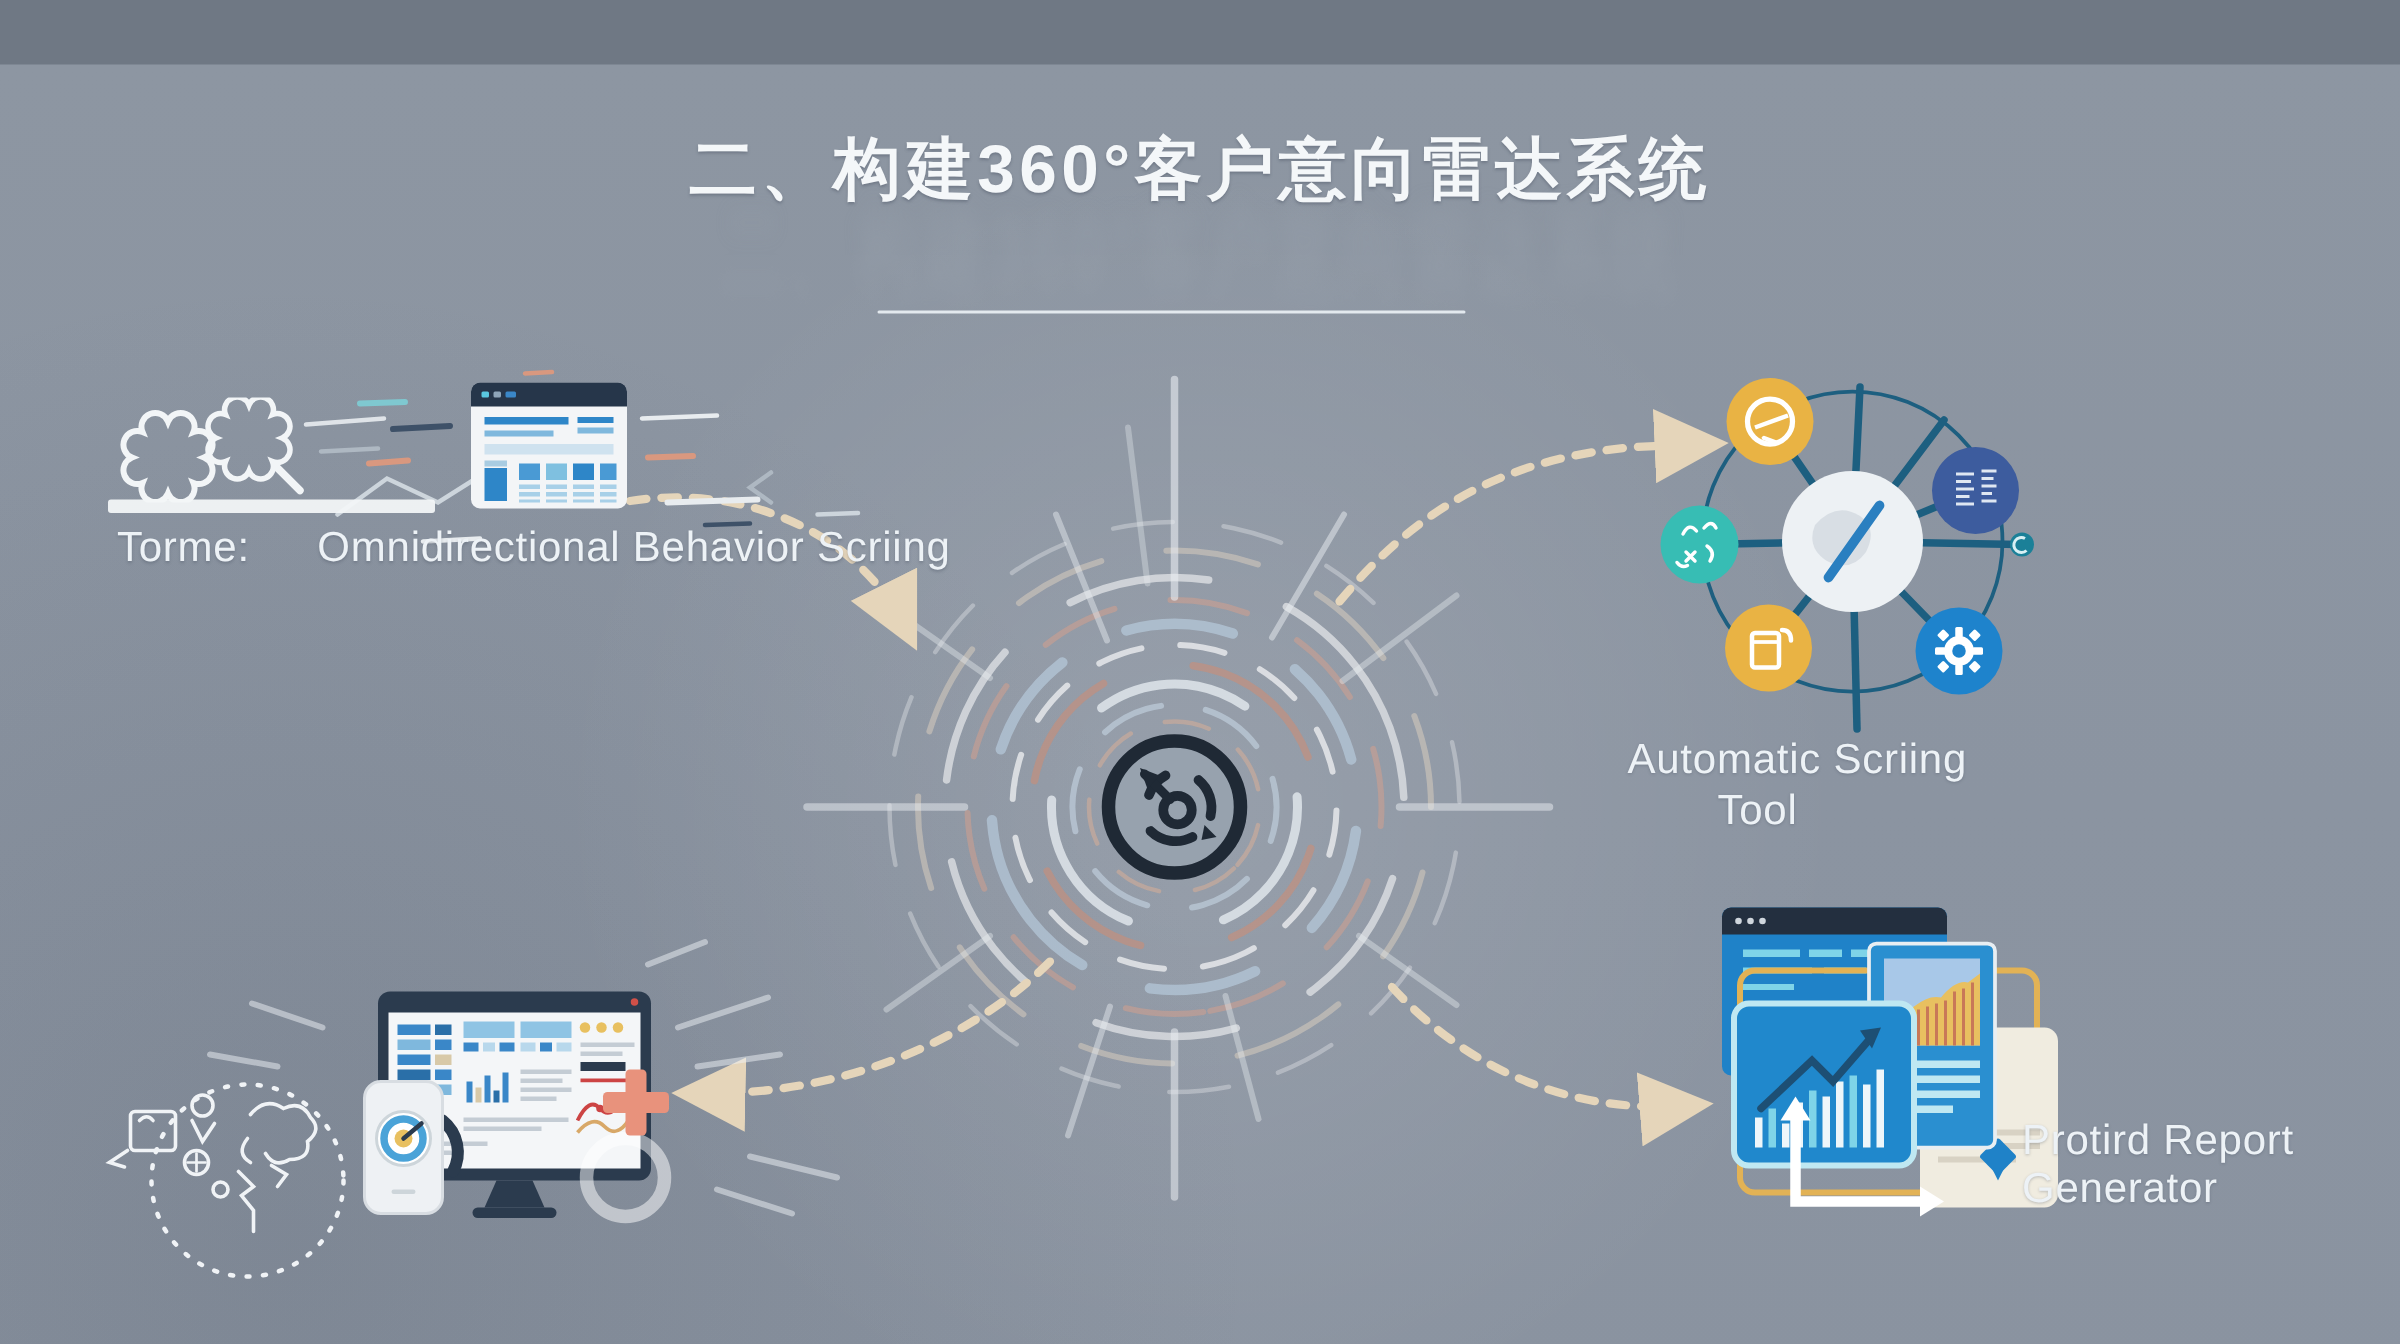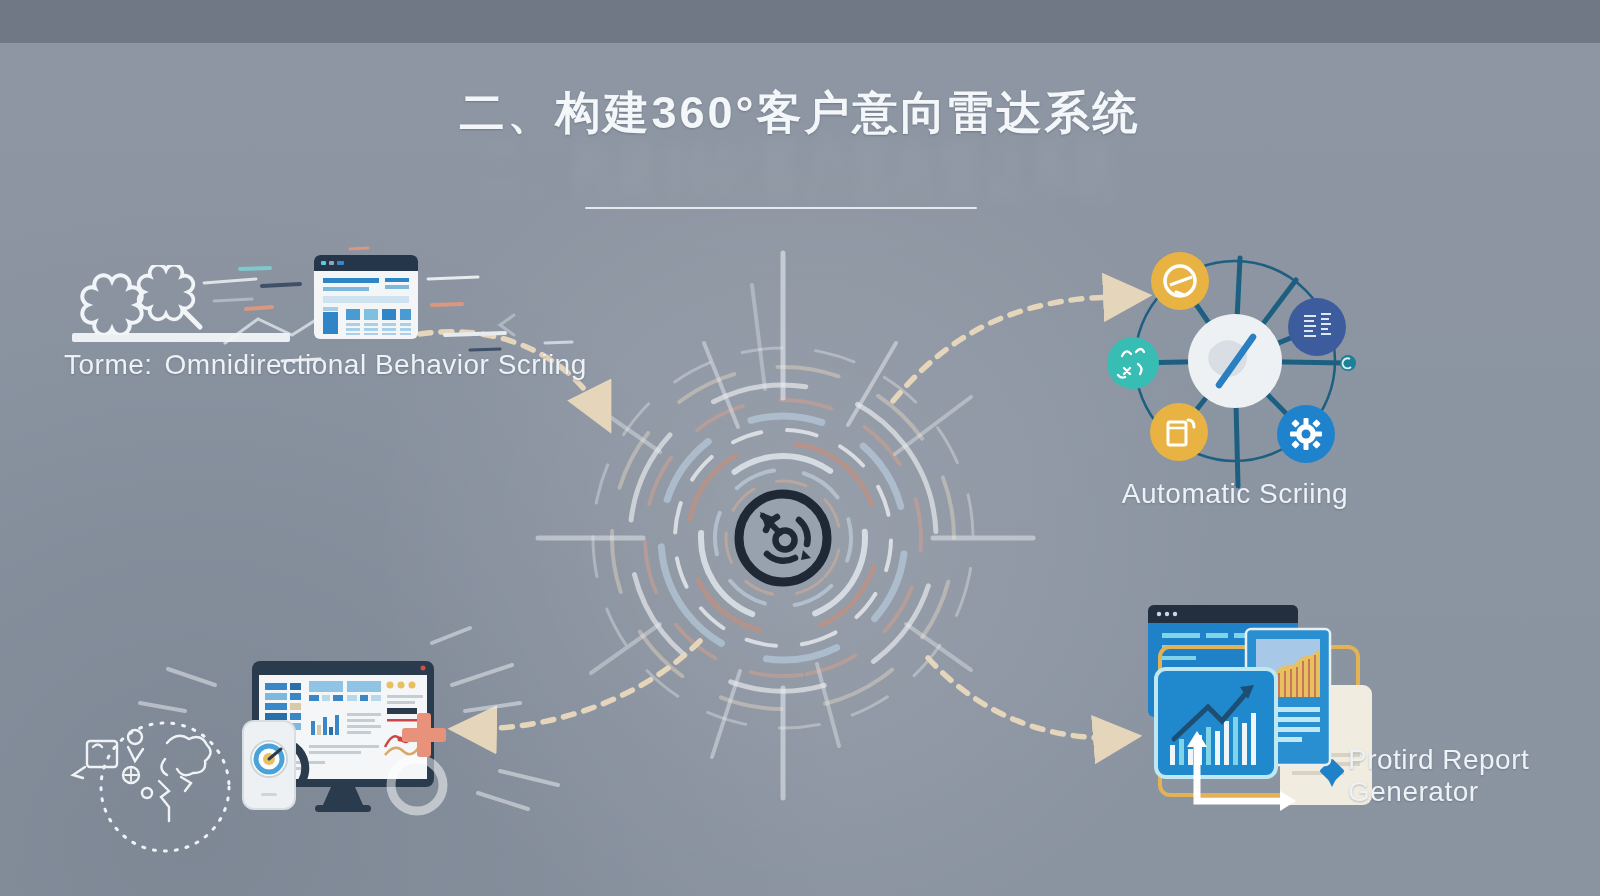--- a/index.html
+++ b/index.html
@@ -18,22 +18,22 @@
     color:#f4f7f9;font-size:45px;font-weight:700;letter-spacing:3px;
     text-shadow:0 1px 2px rgba(60,70,85,.35);
   }
   .title-ghost{
     left:0;top:98px;width:100%;text-align:center;
     color:#9aa3ae;font-size:42px;font-weight:700;letter-spacing:3px;
     filter:blur(5px);opacity:.35;transform:scaleY(1.55);pointer-events:none;
   }
   .divider{left:585px;top:164px;width:392px;height:2px;background:#eaf0f4;opacity:.92;border-radius:2px;}
   .label{color:#edf2f6;font-size:28px;letter-spacing:.5px;text-shadow:0 1px 2px rgba(60,70,85,.3);}
-  .tl-label{left:64px;top:306px;display:flex;gap:12px;white-space:nowrap;}
-  .tr-label{left:1085px;top:434px;width:300px;text-align:center;line-height:34px;}
+  .tl-label{left:78px;top:306px;display:flex;gap:45px;white-space:nowrap;}
+  .tr-label{left:1085px;top:446px;width:300px;line-height:34px;}
   .tr-label .l2{padding-left:60px;}
   .bl-label{left:218px;top:760px;white-space:nowrap;}
   .br-label{left:1348px;top:701px;width:240px;line-height:32px;}
   .underline-bar{left:72px;top:290px;width:218px;height:9px;background:#f2f5f7;border-radius:2px;opacity:.95;}
   svg{display:block;}
 </style>
 </head>
 <body>
 
 <div class="canvas">
@@ -250,20 +250,21 @@
       </g>
     </g>
     <g>
       <circle cx="248" cy="125" r="8" fill="#1b8098"></circle>
       <path d="M250 121 a5 5 0 1 0 1 8" stroke="#d8f0f4" stroke-width="2"></path>
     </g>
   </svg>
 
   <div class="abs label tr-label">
     <div class="l1">Automatic Scriing</div>
+    <div class="l2">Tool</div>
   </div>
 
   <svg class="abs" style="left:55px;top:672px" width="190" height="145" viewBox="0 0 190 145" fill="none" stroke="#f0f3f6" stroke-width="2.4" stroke-linecap="round">
     <circle cx="110" cy="72" r="64" stroke-dasharray="2 9" stroke-width="3"></circle>
     <rect x="32" y="26" width="30" height="26" rx="3"></rect>
     <path d="M30 52 l-12 8 l10 3"></path>
     <path d="M38 32 q5 -5 9 0"></path>
     <circle cx="80" cy="22" r="7"></circle>
     <path d="M73 32 l7 14 l8 -12"></path>
     <circle cx="76" cy="60" r="8"></circle>

